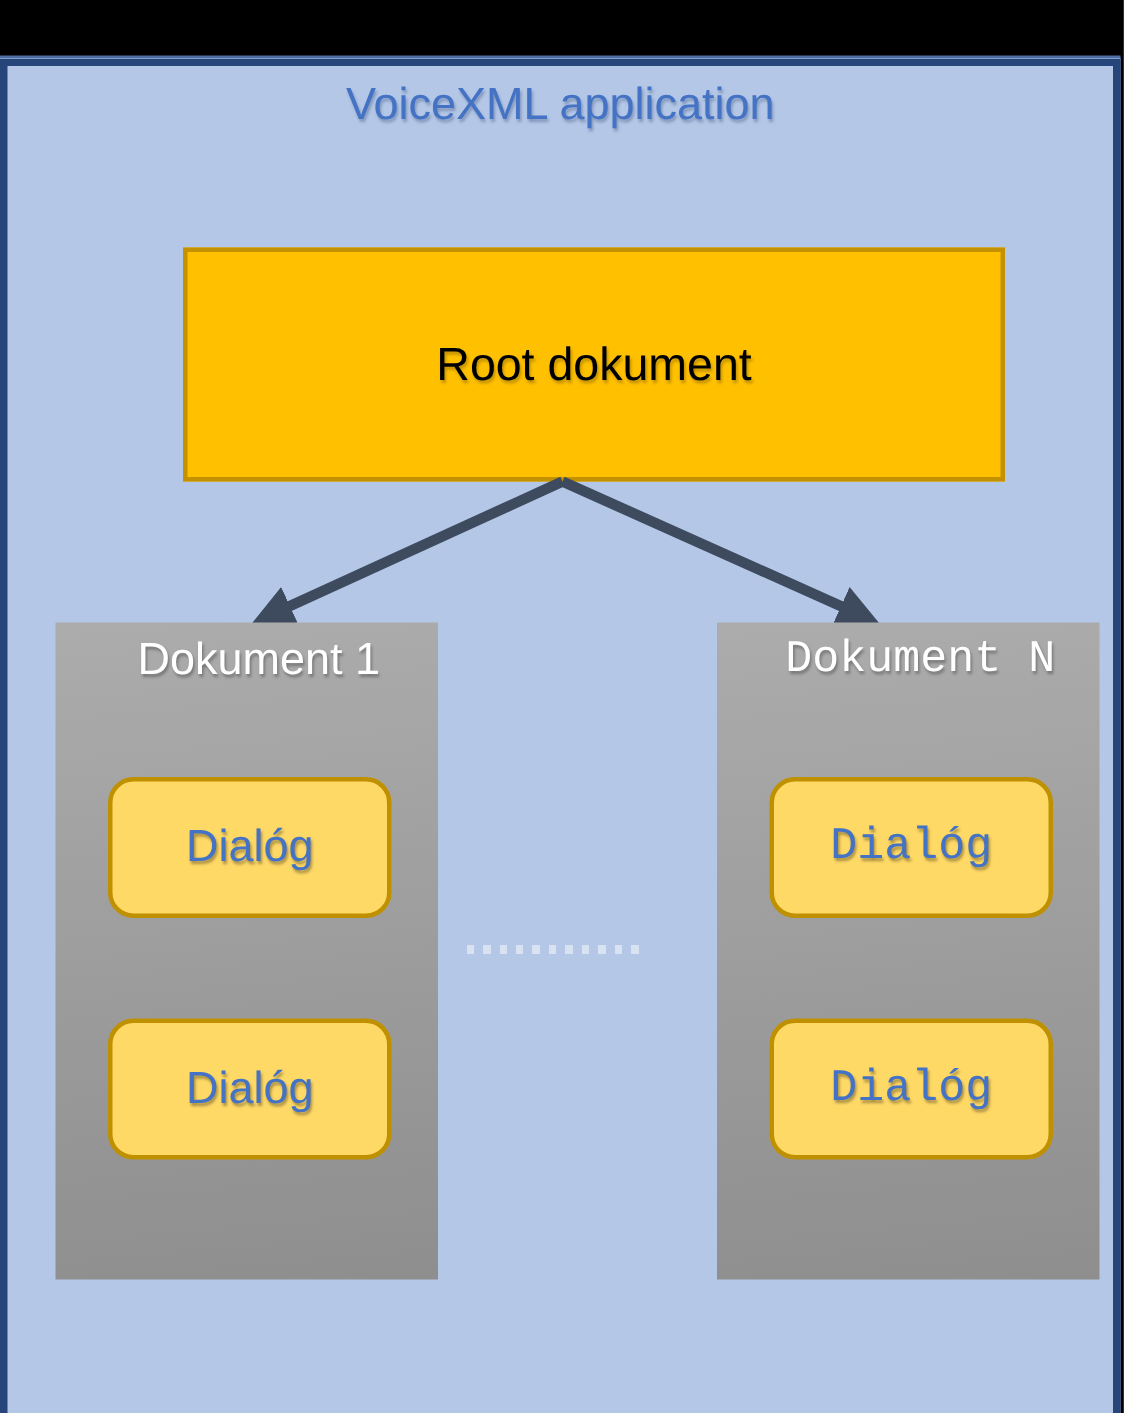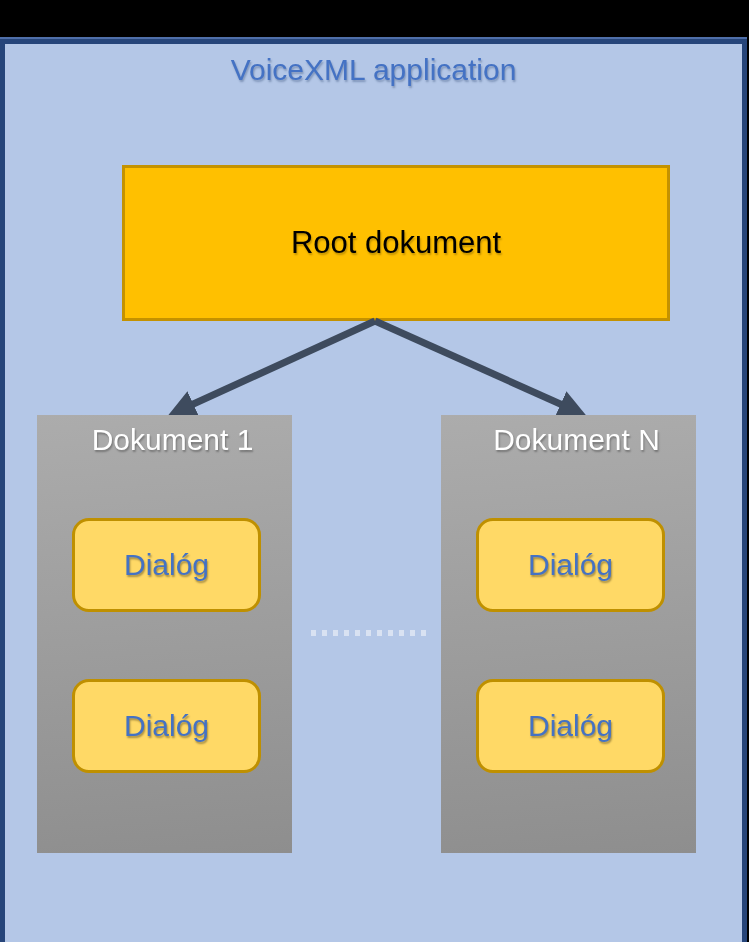--- a/index.html
+++ b/index.html
@@ -64,21 +64,21 @@
     width: 747px; height: 934px;
     pointer-events: none;
   }
   .doc-box {
     position: absolute;
     top: 376px;
     width: 255px; height: 438px;
     background: linear-gradient(175deg, var(--gray-top, #acacac) 0%, var(--gray-bottom, #8e8e8e) 100%);
   }
   .doc-box.left  { left: 37px; }
-  .doc-box.right { left: 441px; }
+  .doc-box.right { left: 478px; font-family: Liberation Mono, monospace; }
   .doc-label {
     margin-top: 8px;
     text-align: center;
     font-size: 30px;
     color: var(--doc-text, #ffffff);
     text-shadow: 1px 2px 2px rgba(0,0,0,0.30);
     padding-left: 16px;
   }
   .dialog-box {
     position: absolute;

